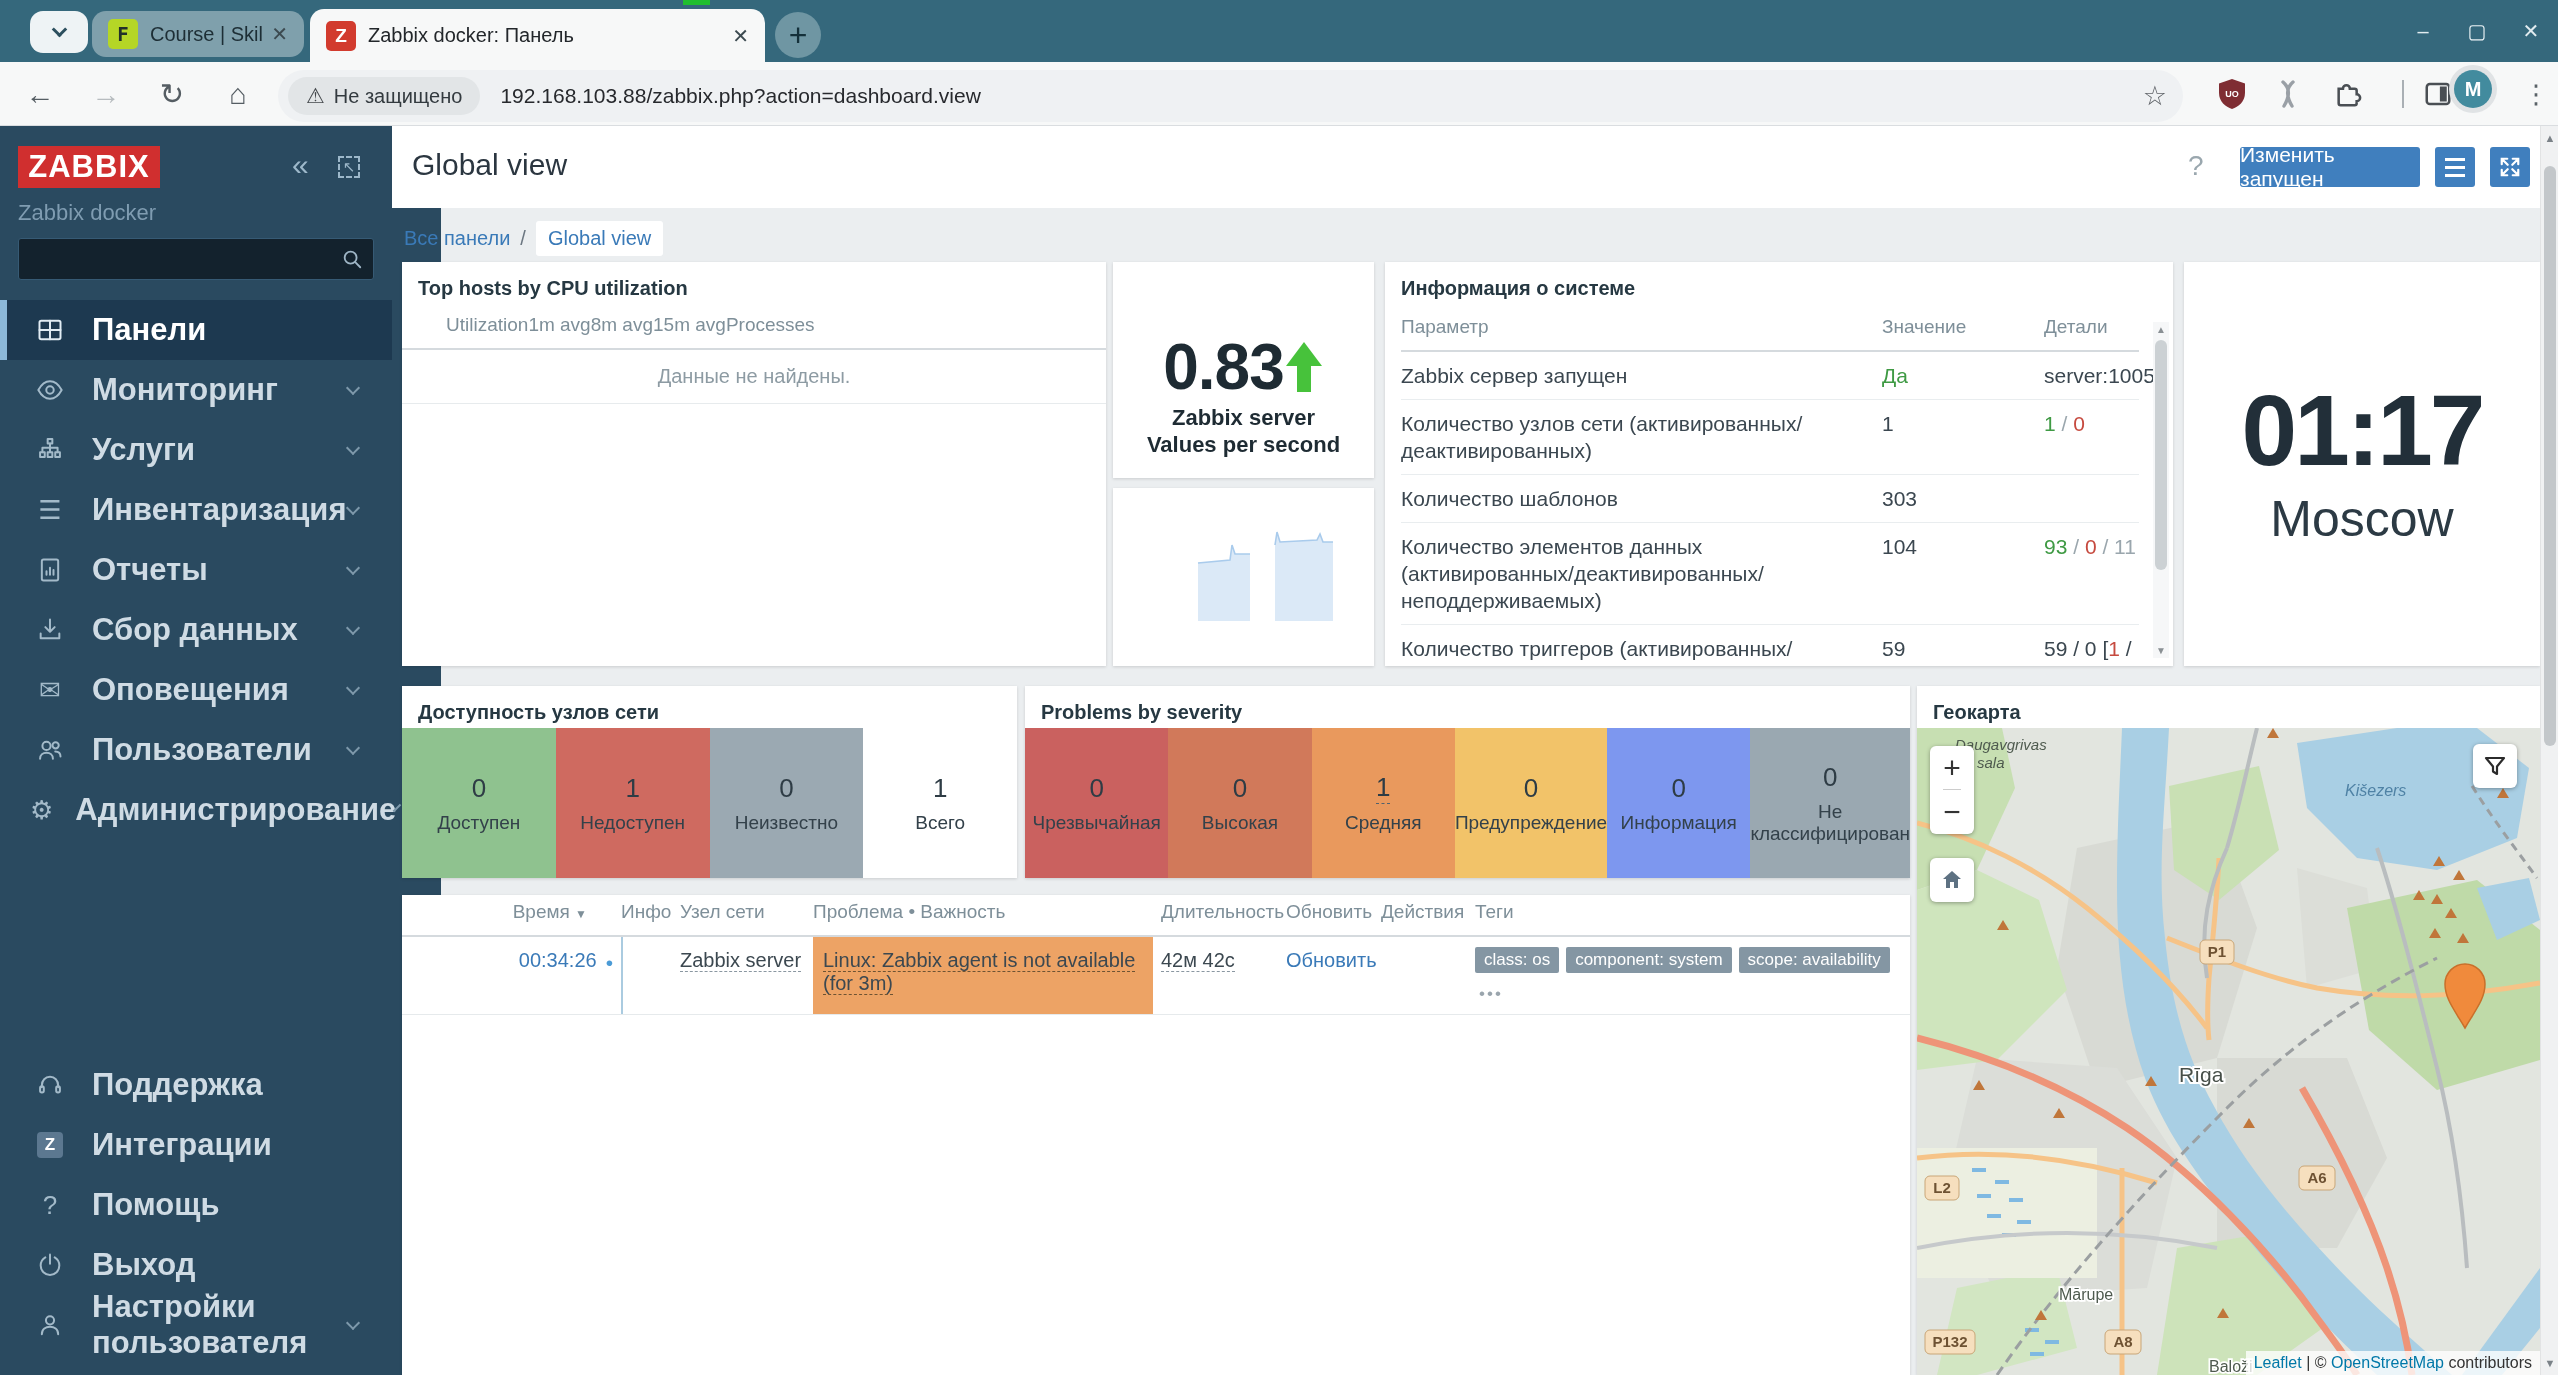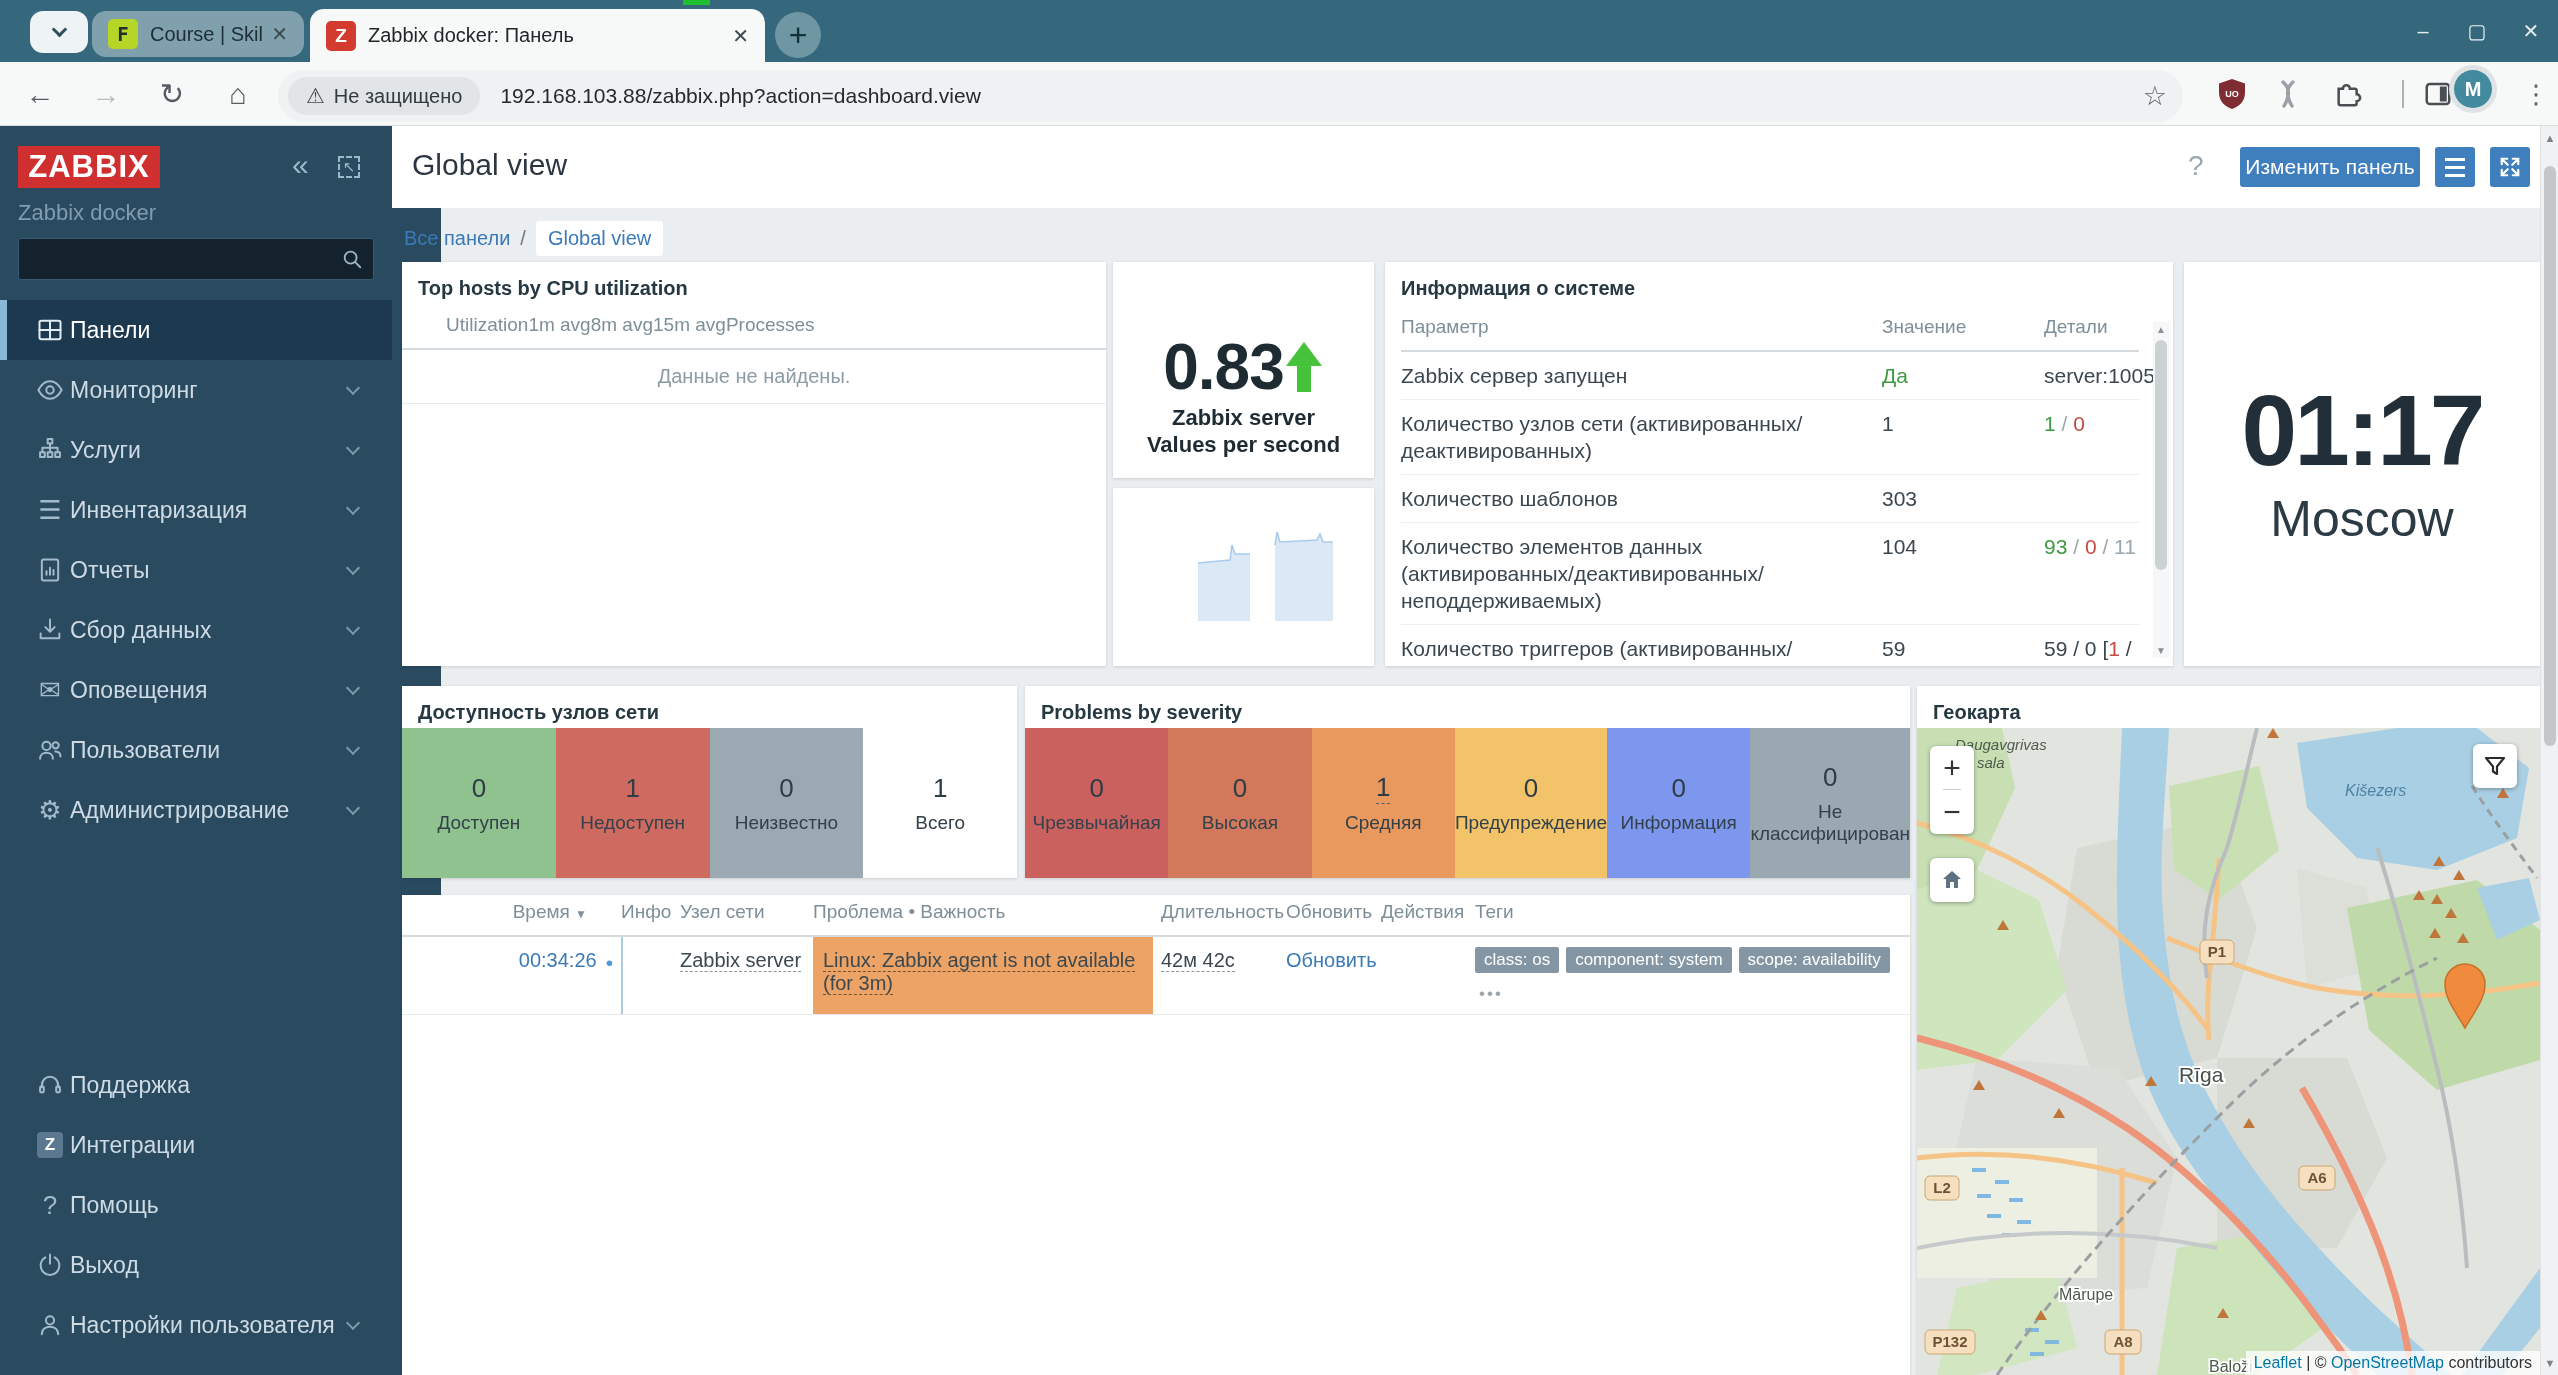--- a/index.html
+++ b/index.html
@@ -62,21 +62,21 @@
   .server-name{position:absolute;left:18px;top:74px;color:#7f9cb1;font-size:22px;}
   .side-search{position:absolute;left:18px;top:112px;width:356px;height:42px;background:#13222d;
     border:1px solid #365a74;border-radius:3px;display:flex;align-items:center;}
   .side-search input{flex:1;background:transparent;border:none;outline:none;color:#dfe9ef;
     font-size:20px;padding:0 12px;font-family:"Liberation Sans",sans-serif;}
   .side-search .mag{margin-right:10px;display:flex;}
   .nav{position:absolute;left:0;top:174px;width:392px;}
   .nav-item{position:relative;height:60px;display:flex;align-items:center;color:#cfdbe4;}
   .nav-item .nicon{width:40px;margin-left:30px;display:flex;justify-content:center;color:#a3bac9;
     font-size:26px;line-height:26px;}
-  .nav-item .nlabel{font-size:23px;flex:1;}
+  .nav-item .nlabel{margin-left:22px;font-size:31px;flex:1;font-weight:bold;}
   .nav-item .nchev{width:10px;height:10px;border-right:2px solid #7e99ab;border-bottom:2px solid #7e99ab;
     transform:rotate(45deg);margin-right:34px;margin-top:-4px;}
   .nav-item.active{background:#1d3950;}
   .nav-item.active::before{content:"";position:absolute;left:0;top:0;bottom:0;width:7px;background:#8cb8d8;}
   .nav-item.active .nlabel{color:#fff;}
   .nav-item.active .nicon{color:#e2edf4;}
   .nav.footer{top:auto;bottom:20px;}
   .zbadge{width:26px;height:26px;background:#5c7890;color:#fff;border-radius:4px;font-size:17px;
     font-weight:bold;display:flex;align-items:center;justify-content:center;}
   svg.sico{width:28px;height:28px;stroke:currentColor;fill:none;stroke-width:1.7;stroke-linecap:round;stroke-linejoin:round;}
@@ -378,21 +378,21 @@
         </span>
         <span class="nlabel">Настройки пользователя</span>
         <span class="nchev"></span>
       </div>
     </div>
   </div>
 
   <div class="page-header">
     <div class="page-title">Global view</div>
     <div class="help-q">?</div>
-    <div class="btn-blue edit-btn">Изменить панель</div>
+    <div class="btn-blue edit-btn">Изменить запущен</div>
     <div class="btn-blue ham-btn">
         <i></i>
         <i></i>
         <i></i>
       </div>
     <div class="btn-blue fs-btn">
       <svg width="22" height="22" viewBox="0 0 24 24" fill="none" stroke="#fff" stroke-width="2.4" stroke-linecap="round">
         <path d="M9,3 H3 V9 M15,3 H21 V9 M21,15 V21 H15 M3,15 V21 H9 M4,4 L9.5,9.5 M20,4 L14.5,9.5 M20,20 L14.5,14.5 M4,20 L9.5,14.5"></path>
       </svg>
     </div>

